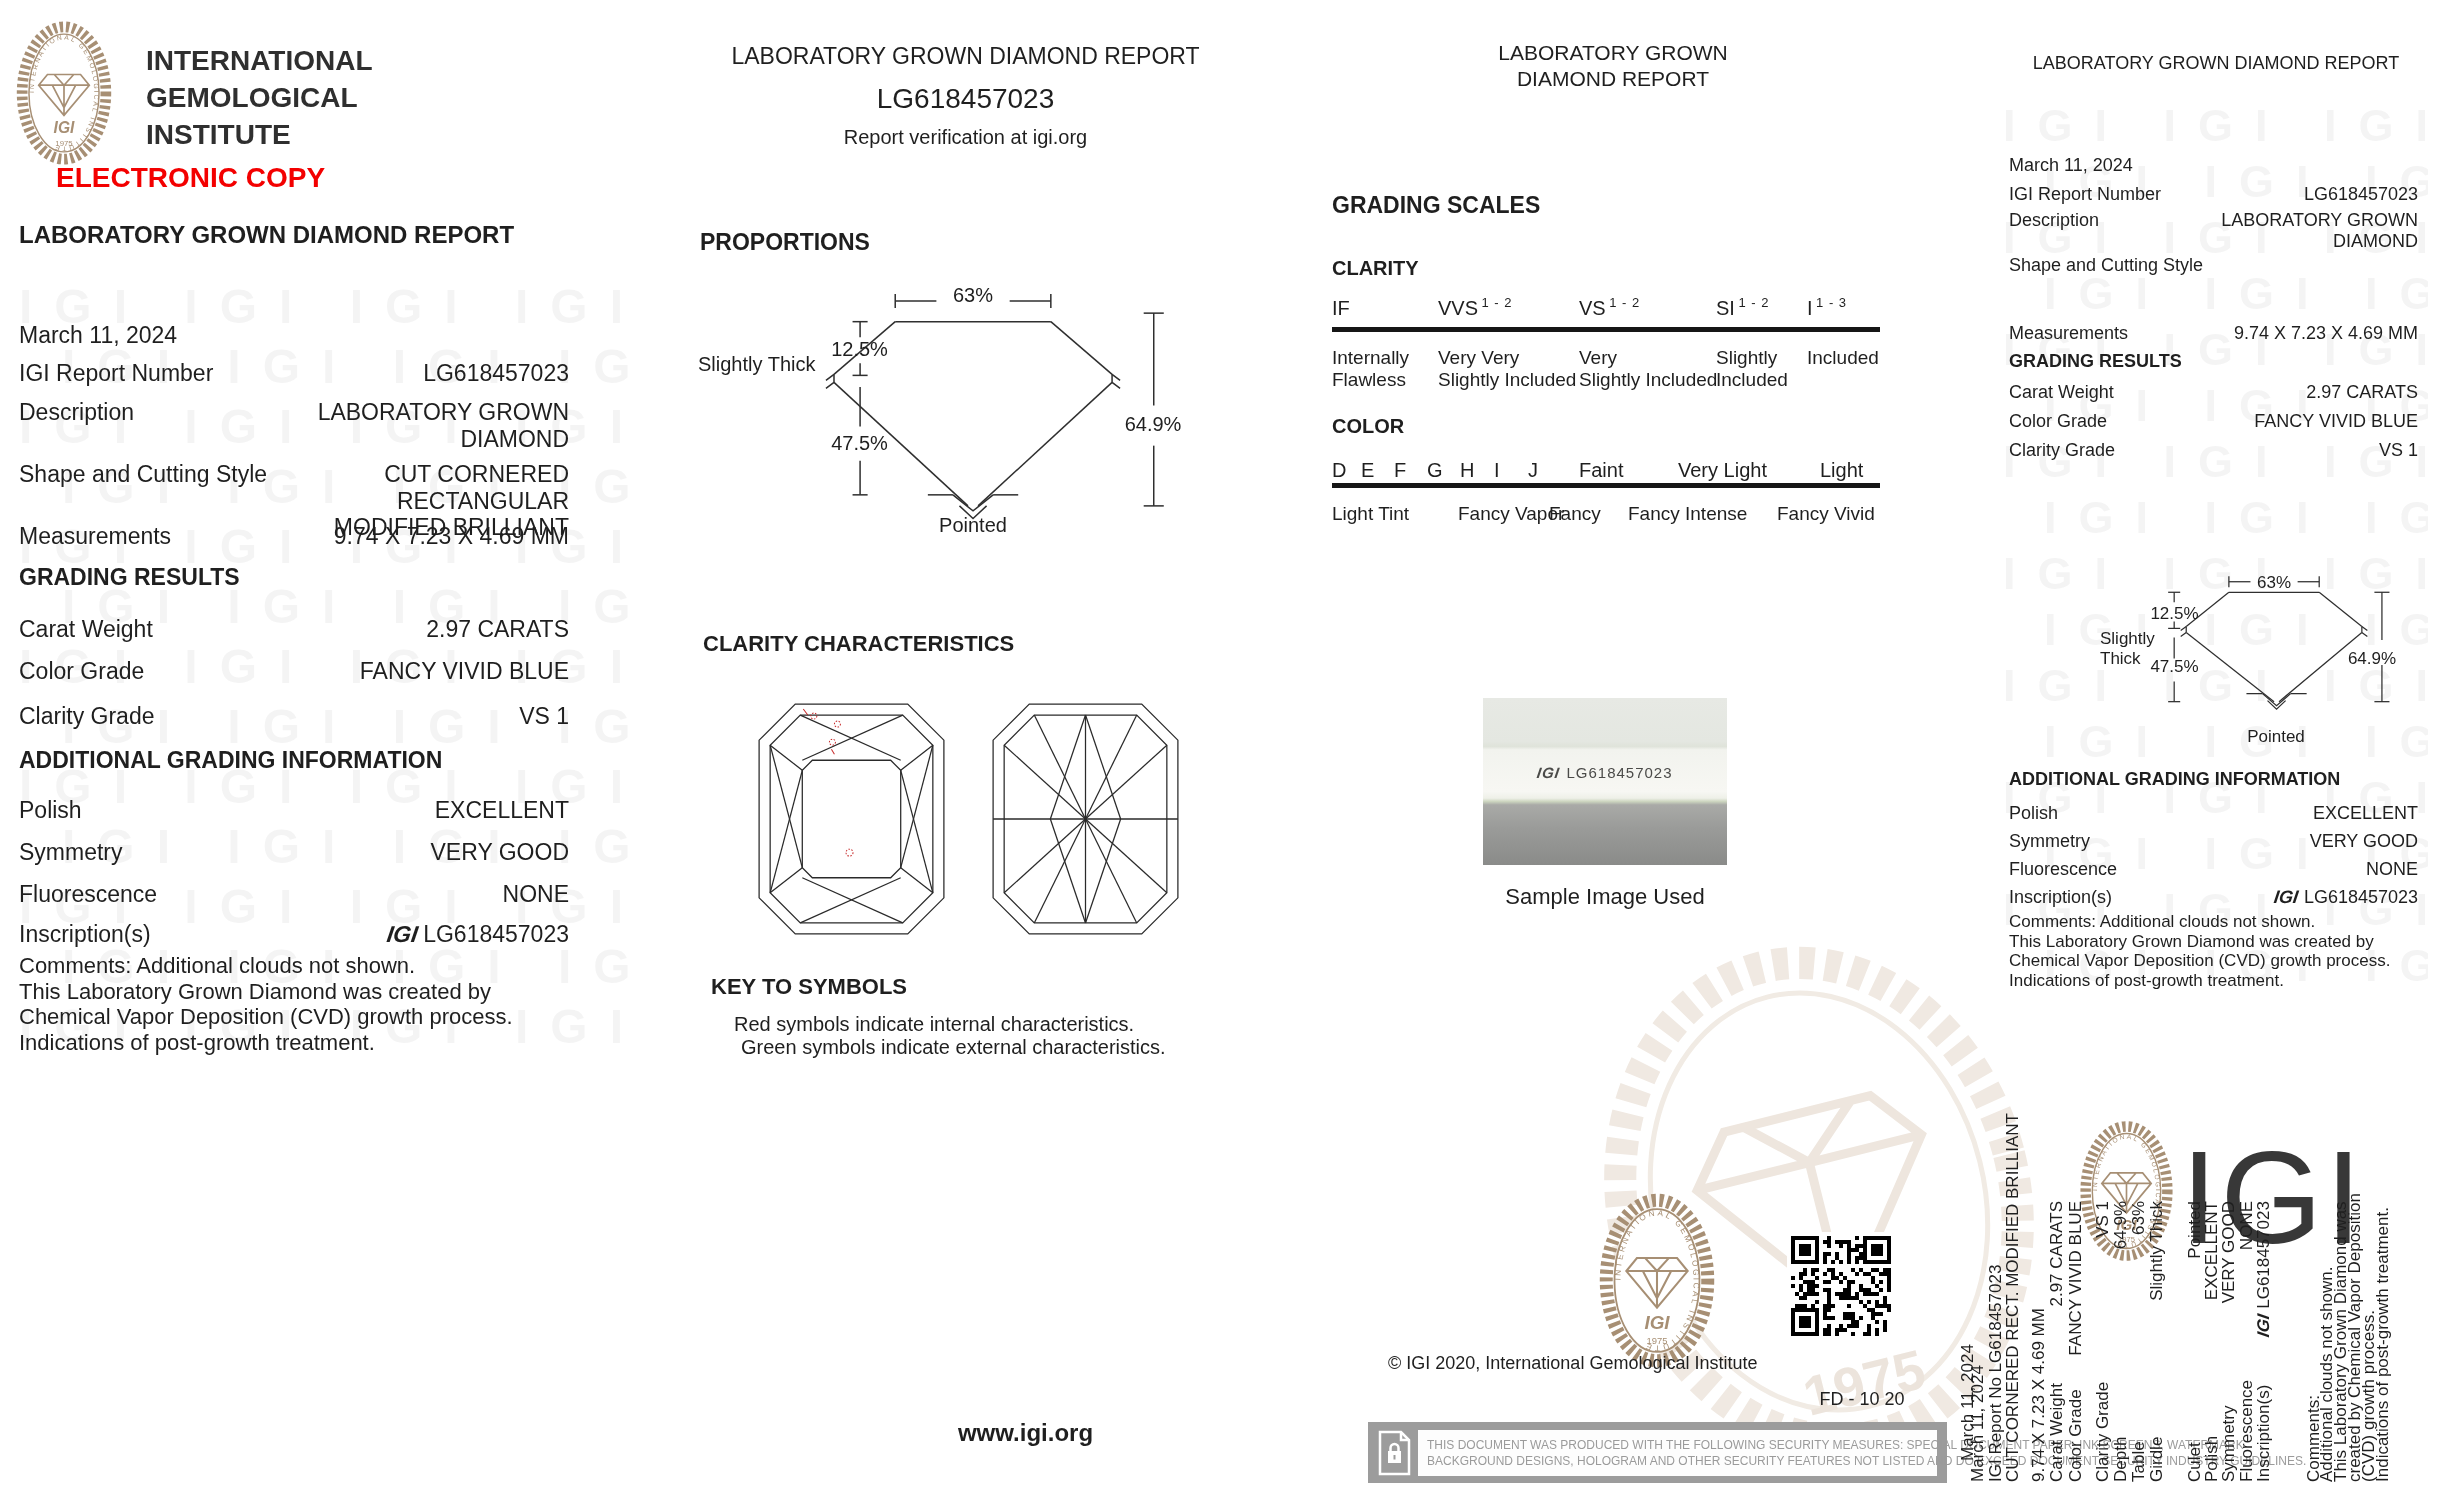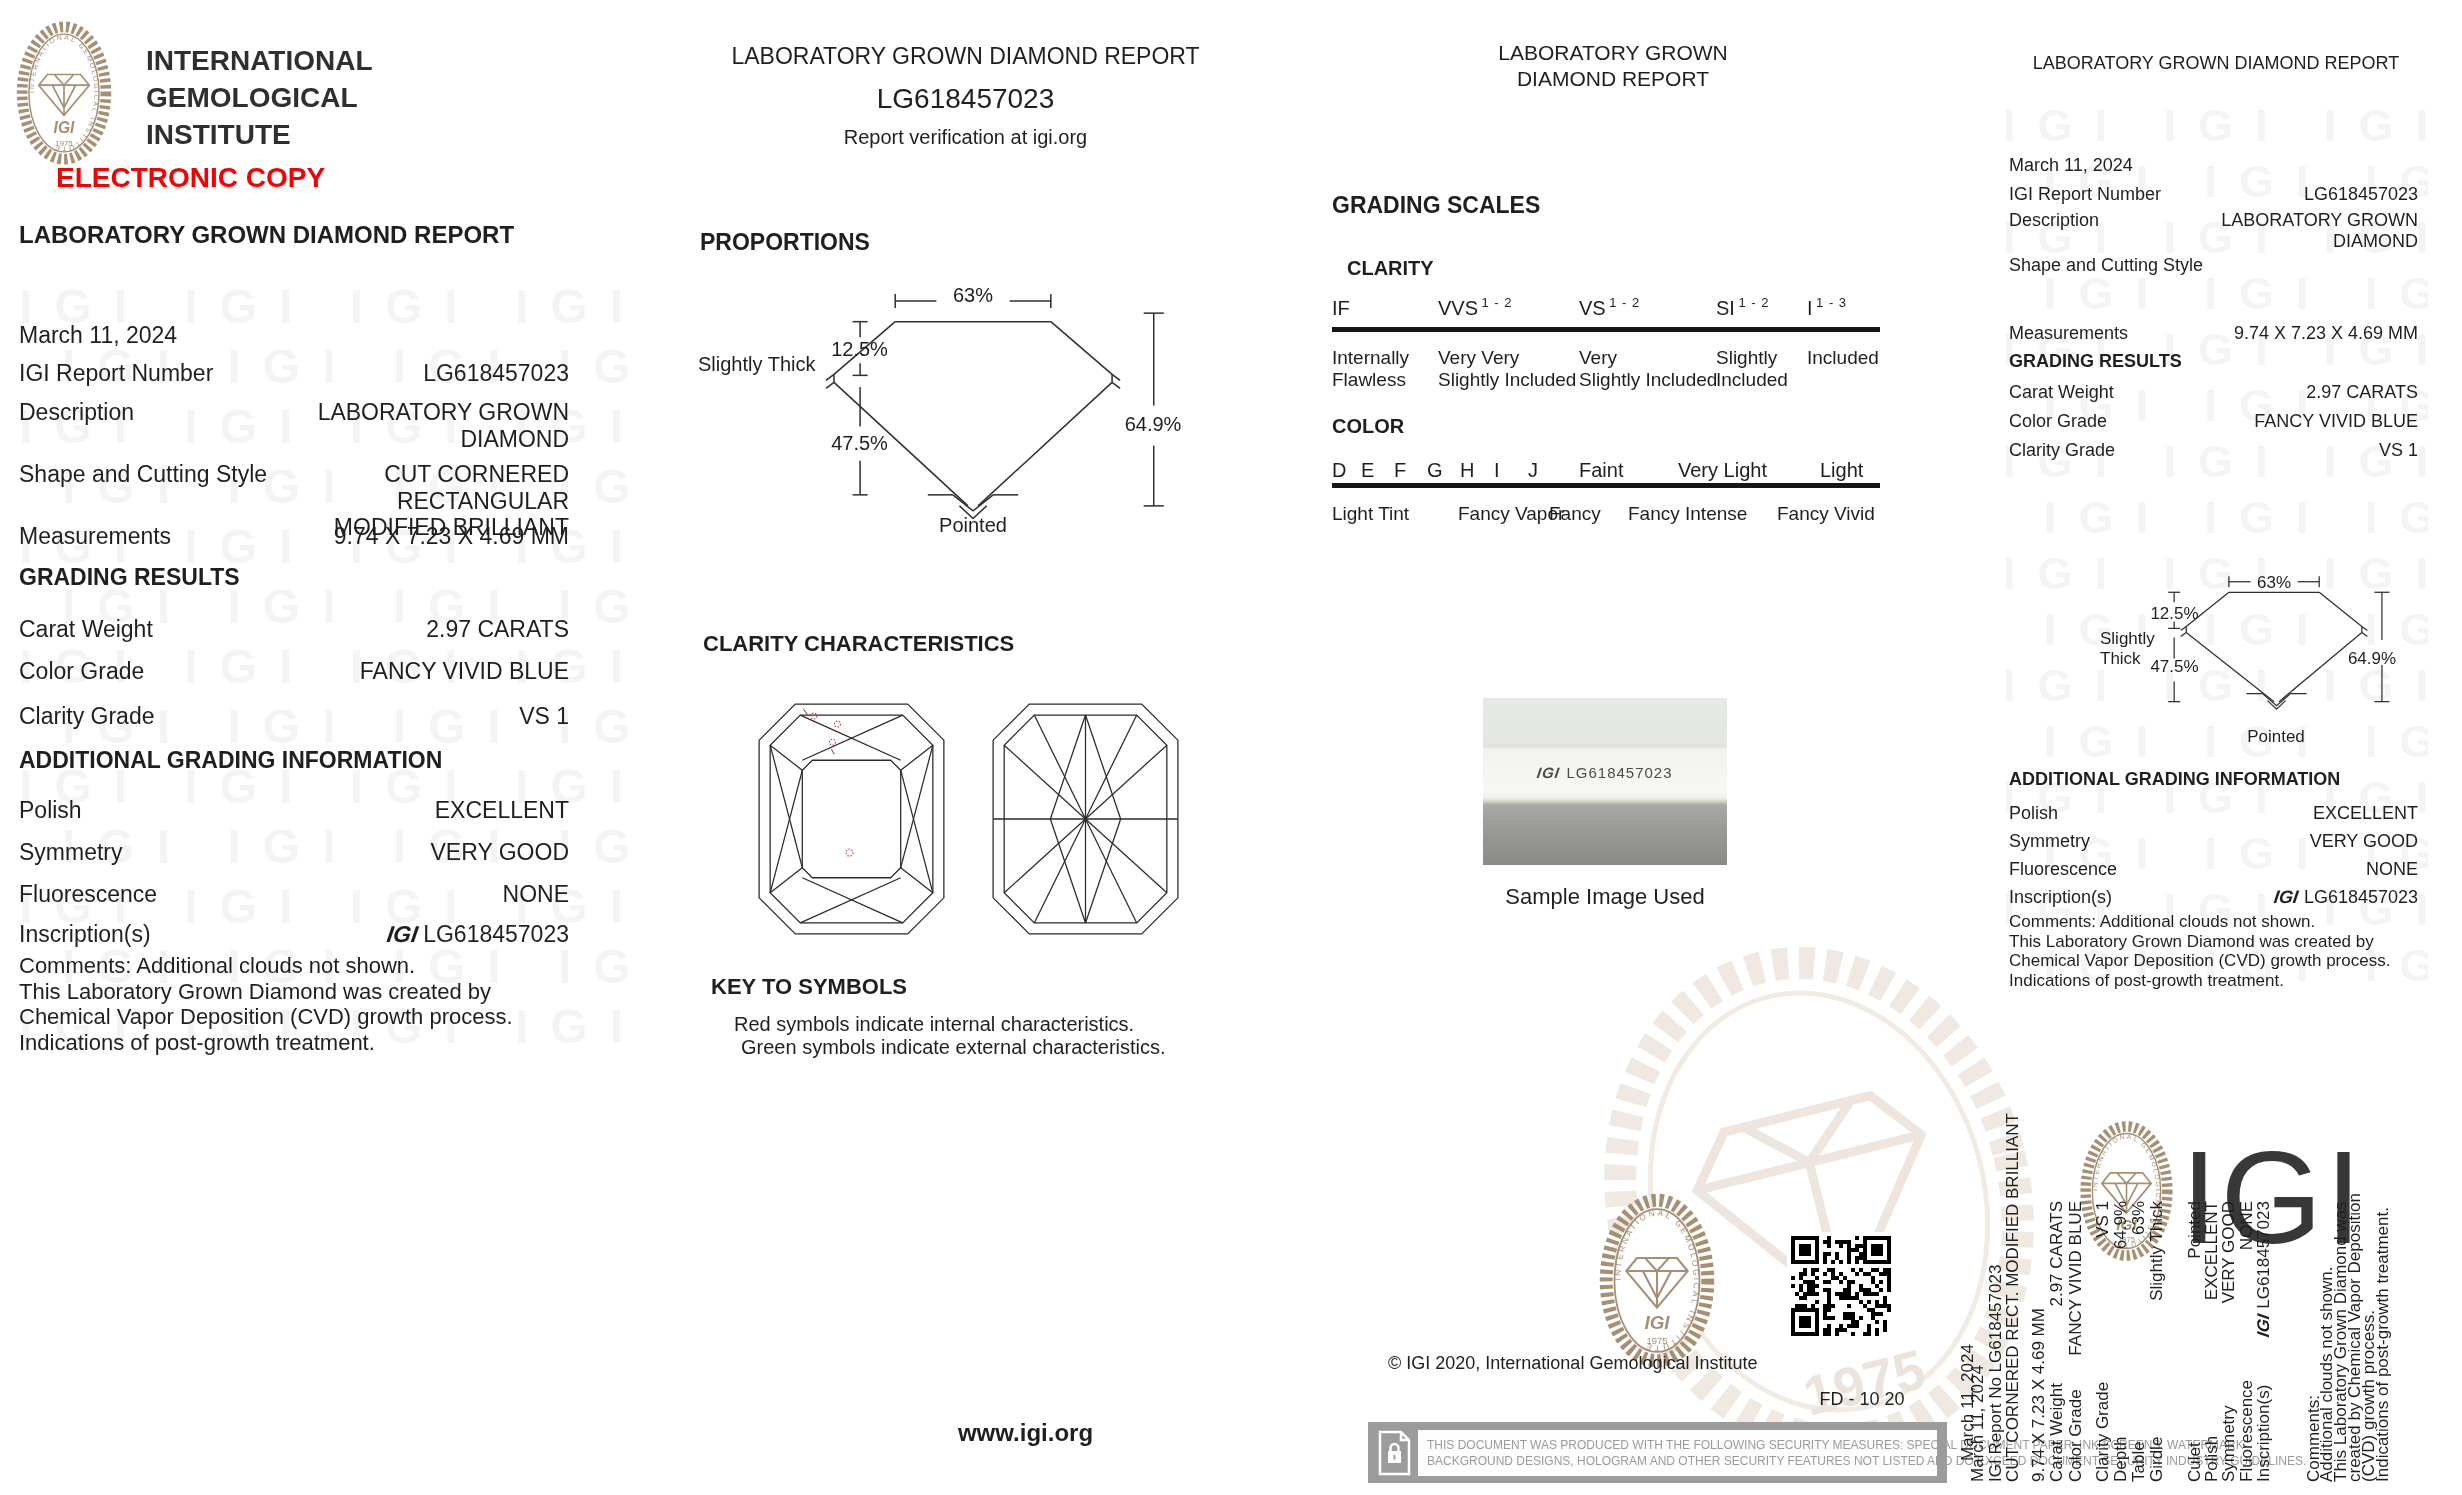--- a/index.html
+++ b/index.html
@@ -261,21 +261,21 @@
   <div class="t f44 b" style="left:703px;top:974px;margin-left:8px;">KEY TO SYMBOLS</div>
   <div class="t f40" style="left:734px;top:1013px;">Red symbols indicate internal characteristics.</div>
   <div class="t f40" style="left:734px;top:1036px;margin-left:7px;">Green symbols indicate external characteristics.</div>
 
   <div class="t f48 b c" style="left:900px;top:1419px;width:251px;">www.igi.org</div>
 
   <div class="t f42 c" style="left:1447px;top:41px;width:332px;">LABORATORY GROWN</div>
   <div class="t f42 c" style="left:1447px;top:67px;width:332px;">DIAMOND REPORT</div>
 
   <div class="t f46 b" style="left:1332px;top:192px;">GRADING SCALES</div>
-  <div class="t f40 b" style="left:1332px;top:257px;margin-left:15px;">CLARITY</div>
+  <div class="t f40 b" style="left:1332px;top:257px;">CLARITY</div>
 
   <div class="t f40" style="left:1332px;top:297px;"><span>IF</span><span class="sup"></span></div>
   <div class="t f40" style="left:1438px;top:297px;"><span>VVS</span><span class="sup">1 - 2</span></div>
   <div class="t f40" style="left:1579px;top:297px;"><span>VS</span><span class="sup">1 - 2</span></div>
   <div class="t f40" style="left:1716px;top:297px;"><span>SI</span><span class="sup">1 - 2</span></div>
   <div class="t f40" style="left:1807px;top:297px;"><span>I</span><span class="sup">1 - 3</span></div>
 
   <div class="rule" style="left:1332px;top:327px;width:548px;height:4.5px;"></div>
 
   <div class="t f38 pre" style="left:1332px;top:347px;">Internally

